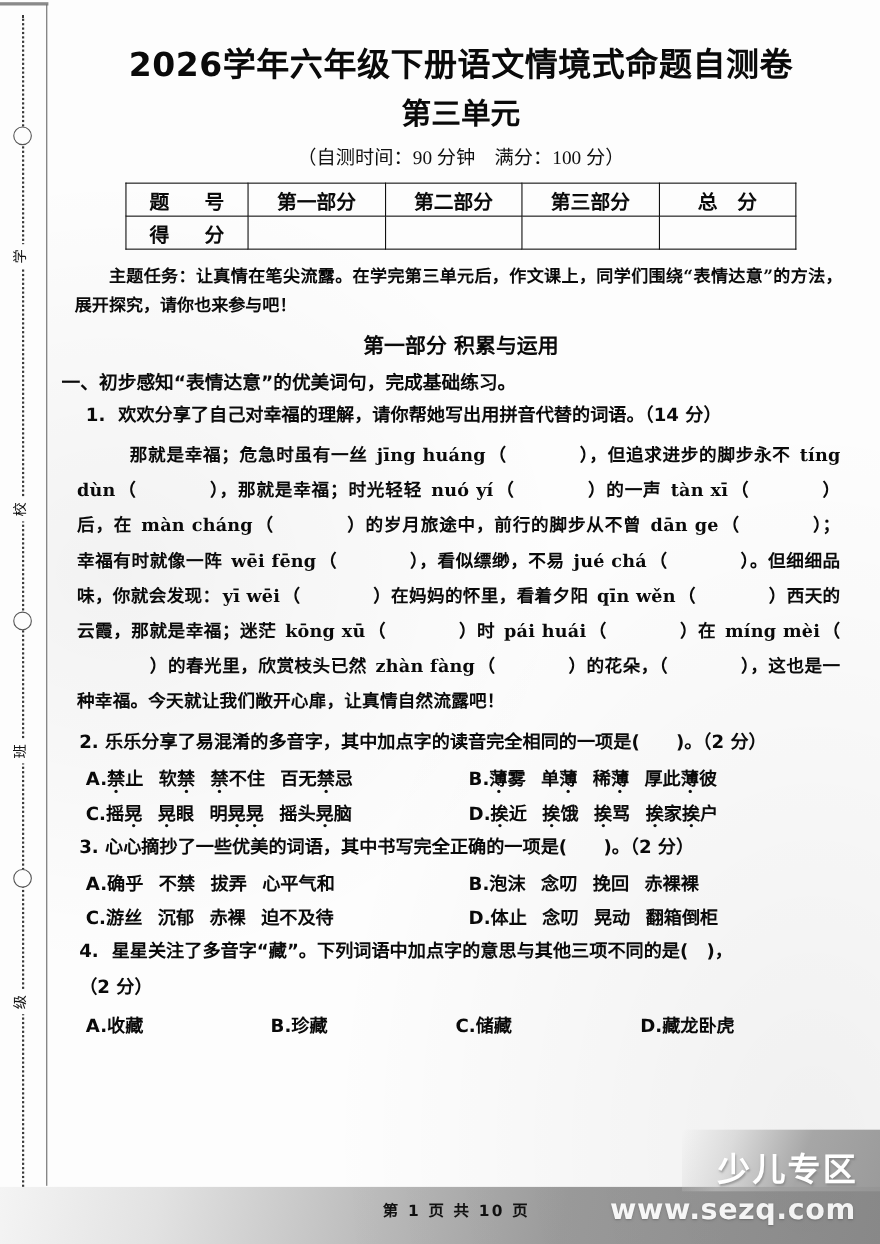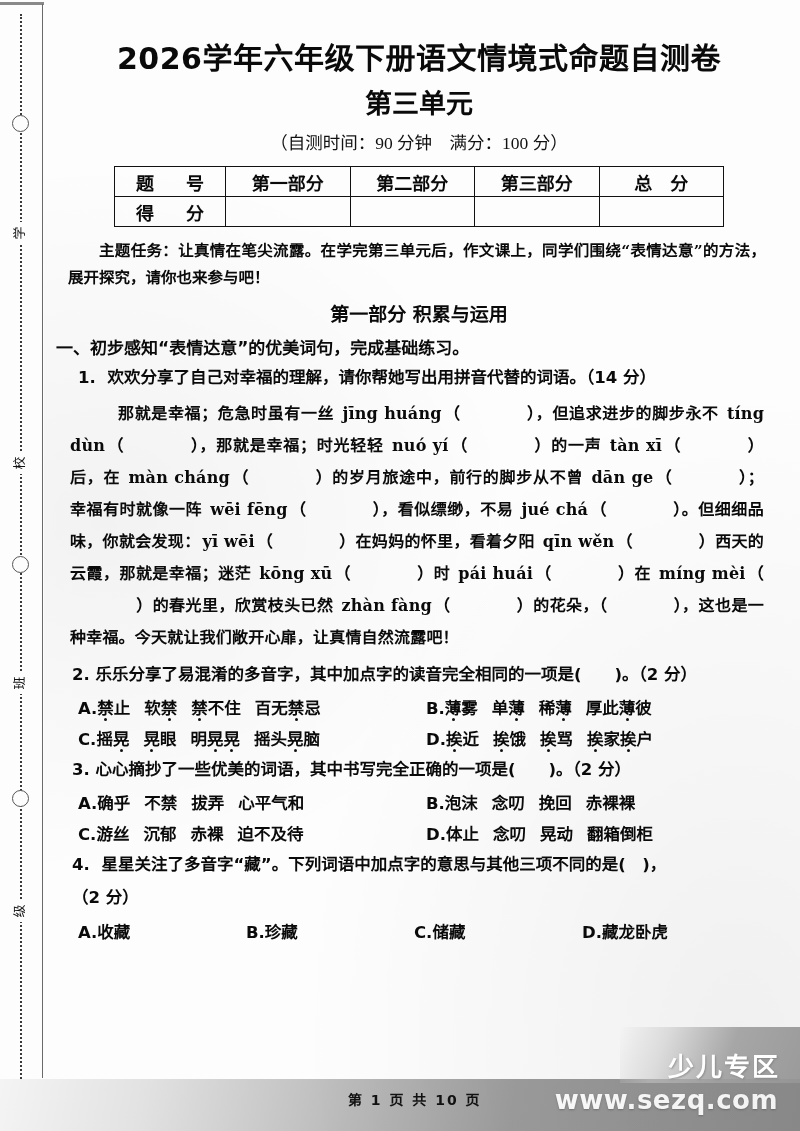--- a/index.html
+++ b/index.html
@@ -252,21 +252,21 @@
     color: #ffffff;
     letter-spacing: 0.5px;
     text-shadow: 0 1px 2px rgba(80,80,80,.5);
   }
   #wm-logo {
     position: absolute;
     right: 20px;
     bottom: 48px;
     font-family: "DejaVu Sans", "Liberation Sans", sans-serif;
     font-weight: 700;
-    font-size: 26px;
+    font-size: 30px;
     color: #ffffff;
     letter-spacing: 2px;
     text-shadow: 1px 1px 2px rgba(120,120,120,.65);
     z-index: 5;
   }
   #wm-plate {
     position: absolute;
     right: 0;
     bottom: 48px;
     width: 180px;

